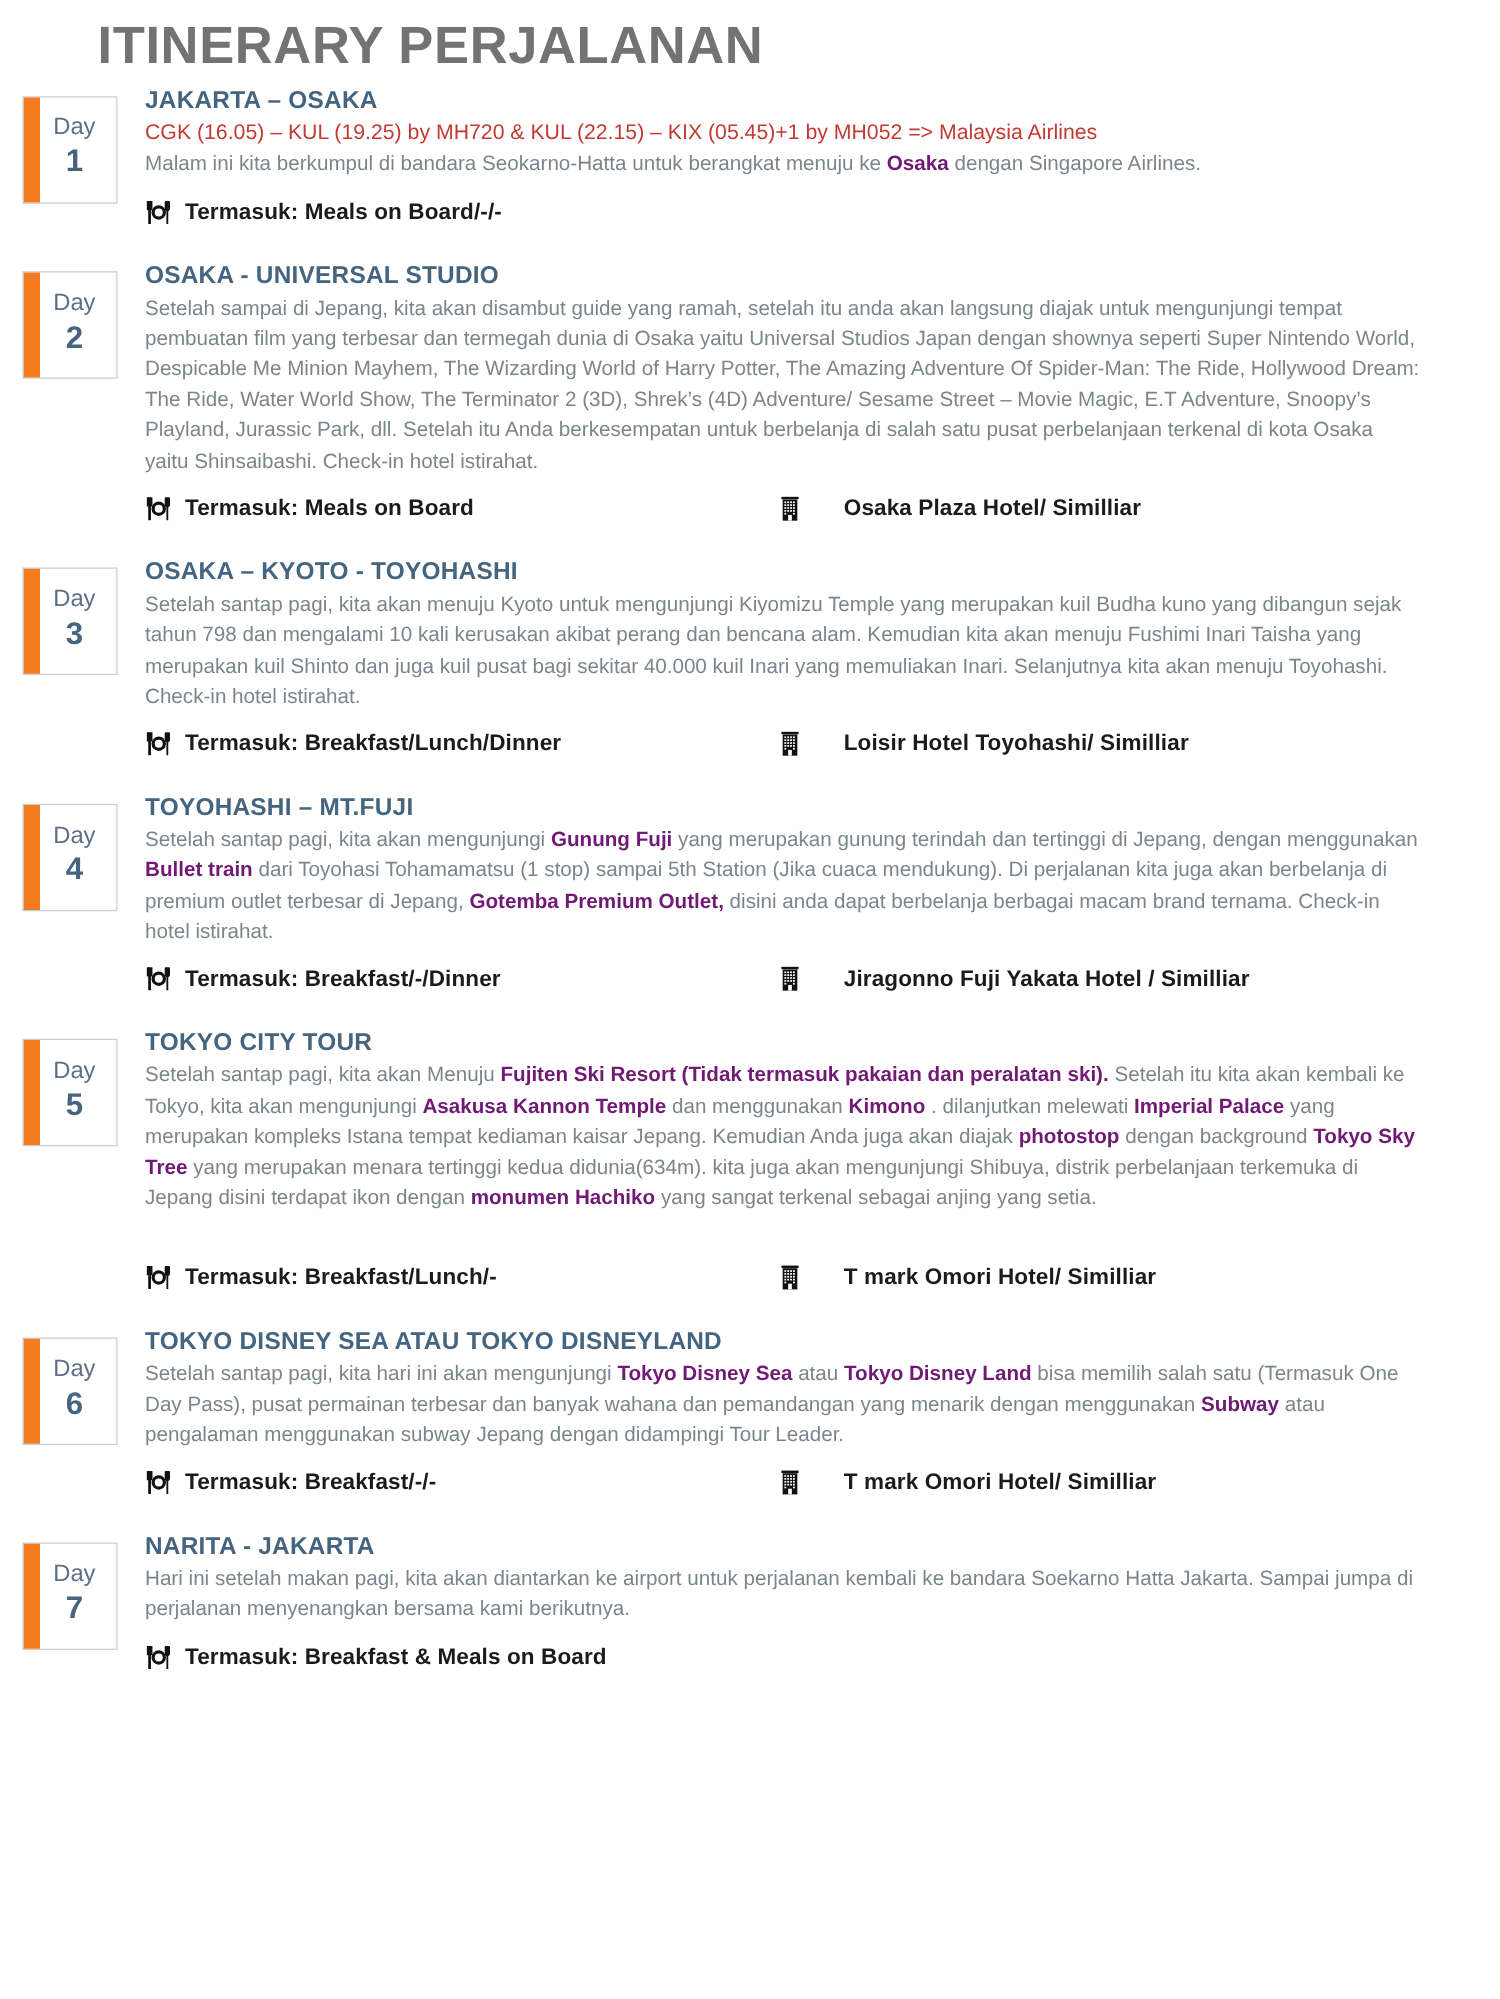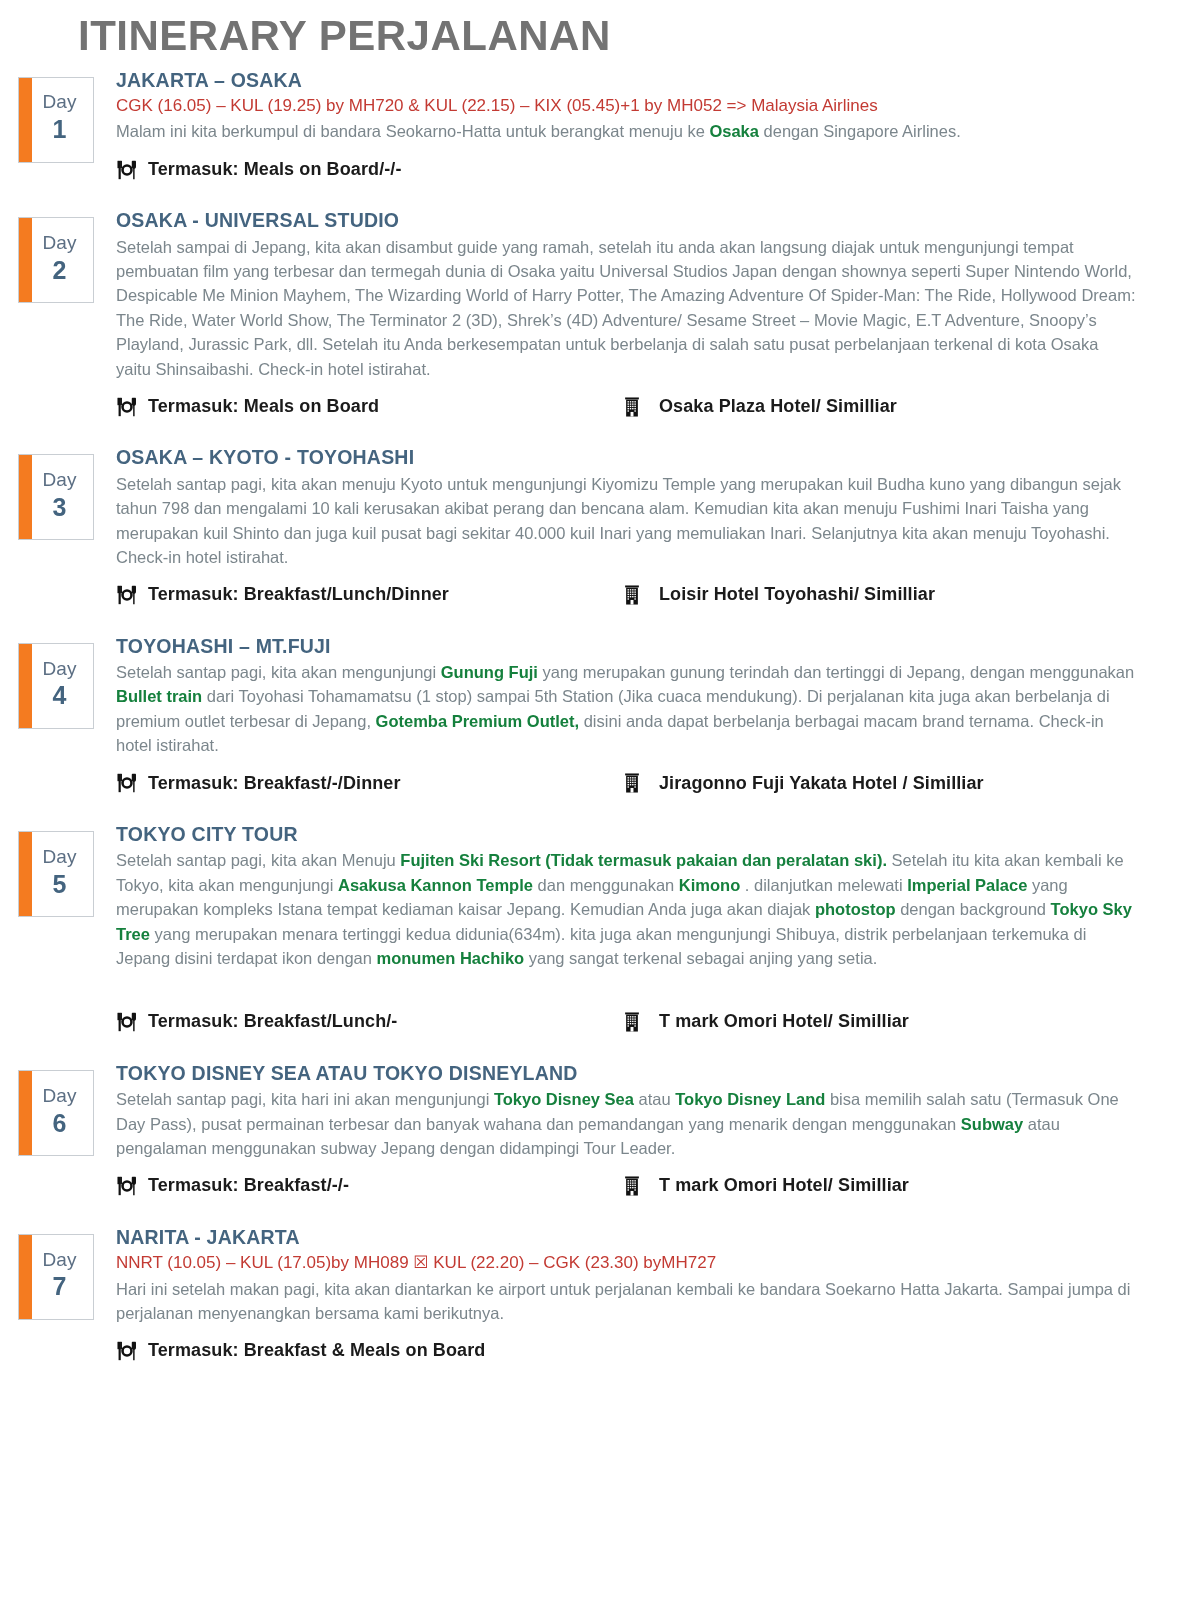--- a/index.html
+++ b/index.html
@@ -103,39 +103,39 @@
     margin: 0 0 1px 0;
   }
   .day-desc {
     font-size: 16.5px;
     color: #7b868c;
     line-height: 1.48;
     margin: 0;
     max-width: 1020px;
   }
   .day-desc b {
-    color: #15803d;
+    color: #701a75;
     font-weight: bold;
   }
   .incl-row {
     display: flex;
     align-items: flex-start;
     margin-top: 14px;
   }
   .incl-meals {
     flex: 0 0 505px;
     display: flex;
     align-items: center;
     gap: 10px;
   }
   .incl-hotel {
     flex: 1 1 auto;
     display: flex;
     align-items: center;
-    gap: 16px;
+    gap: 32px;
     text-align: right;
   }
   .icon {
     flex: 0 0 auto;
     display: inline-flex;
     align-items: center;
     justify-content: center;
     width: 22px;
     height: 22px;
     color: #111111;
@@ -481,21 +481,20 @@
       <div class="day-row">
         <div class="day-badge">
           <div class="day-badge-bar"></div>
           <div class="day-badge-body">
             <div class="day-word">Day</div>
             <div class="day-num">7</div>
           </div>
         </div>
         <div class="day-content">
           <div class="day-title">NARITA - JAKARTA</div>
-          <div class="day-flight">NNRT (10.05) – KUL (17.05)by MH089 ☒ KUL (22.20) – CGK (23.30) byMH727</div>
           <div class="day-desc">Hari ini setelah makan pagi, kita akan diantarkan ke airport untuk perjalanan kembali ke bandara Soekarno Hatta Jakarta. Sampai jumpa di perjalanan menyenangkan bersama kami berikutnya.</div>
           <div class="incl-row">
             <div class="incl-meals">
               <span class="icon">
                 <svg viewBox="0 0 24 24" width="22" height="22" aria-hidden="true">
                   <rect x="1.6" y="2" width="1.9" height="8" fill="currentColor"></rect>
                   <rect x="4.6" y="2" width="1.9" height="8" fill="currentColor"></rect>
                   <rect x="2.8" y="2" width="2.4" height="20" fill="currentColor"></rect>
                   <circle cx="12" cy="12" r="6.3" fill="currentColor"></circle>
                   <circle cx="12" cy="12" r="3.5" fill="#ffffff"></circle>

